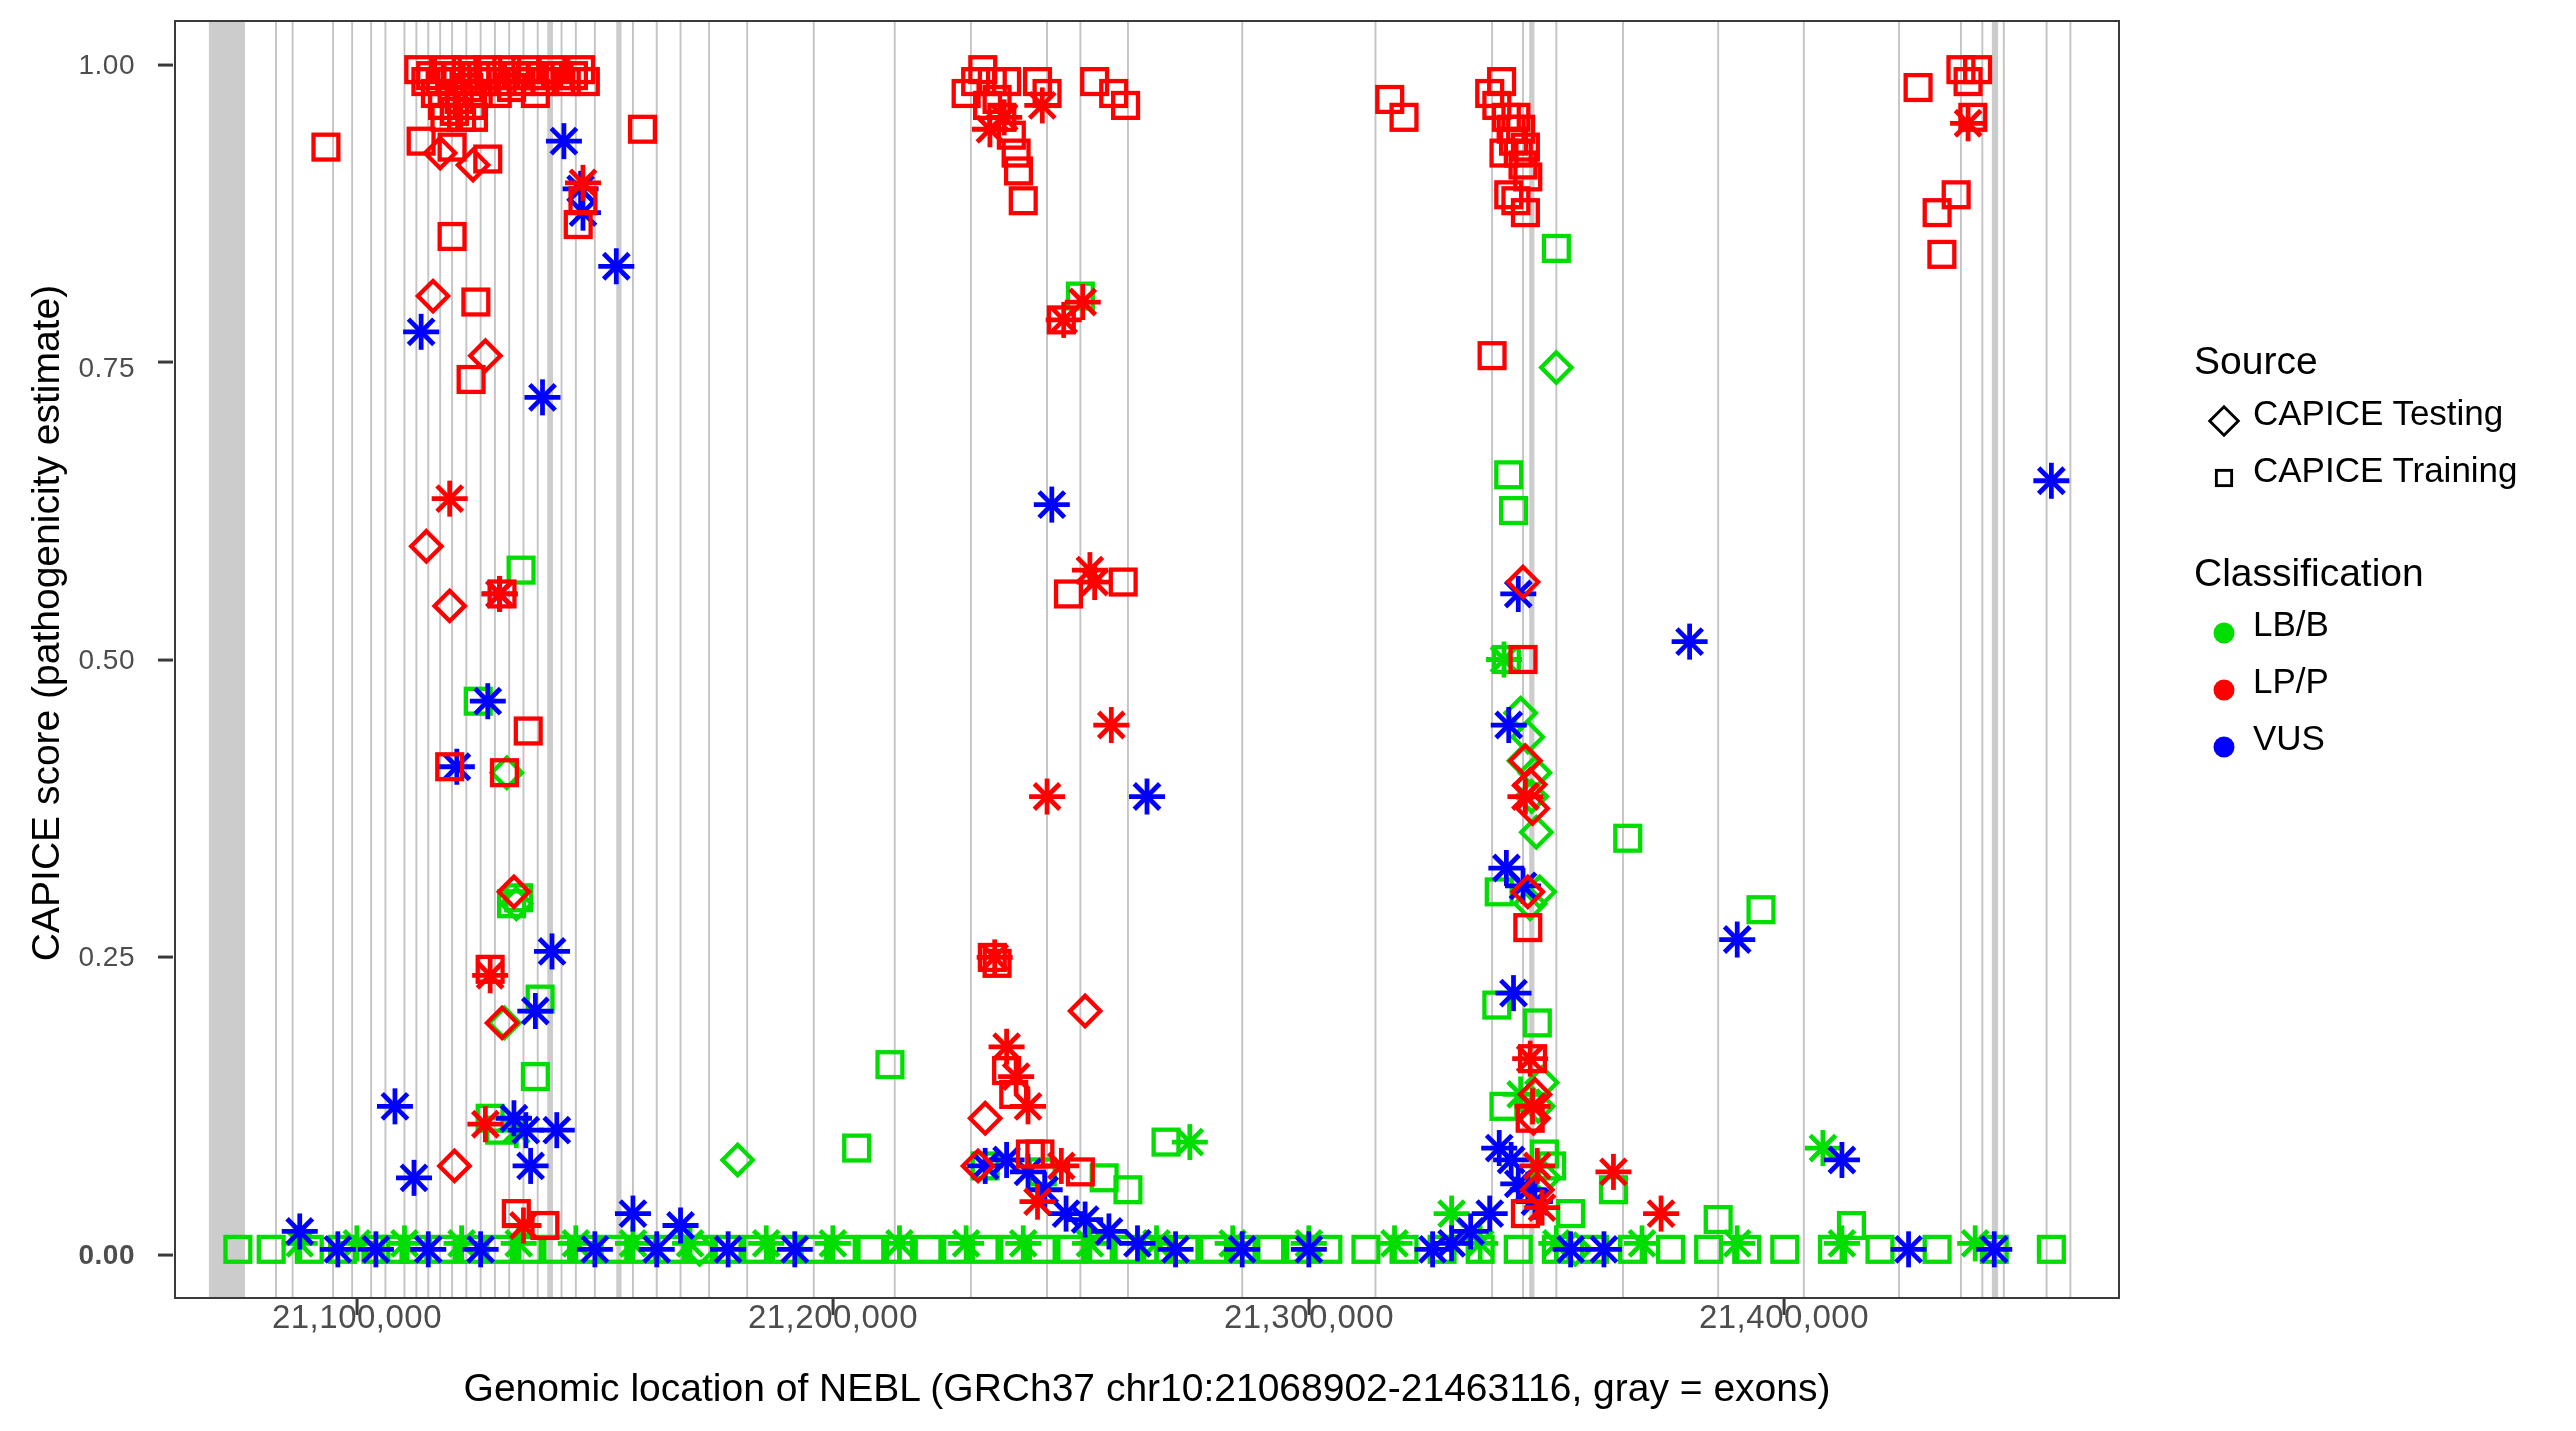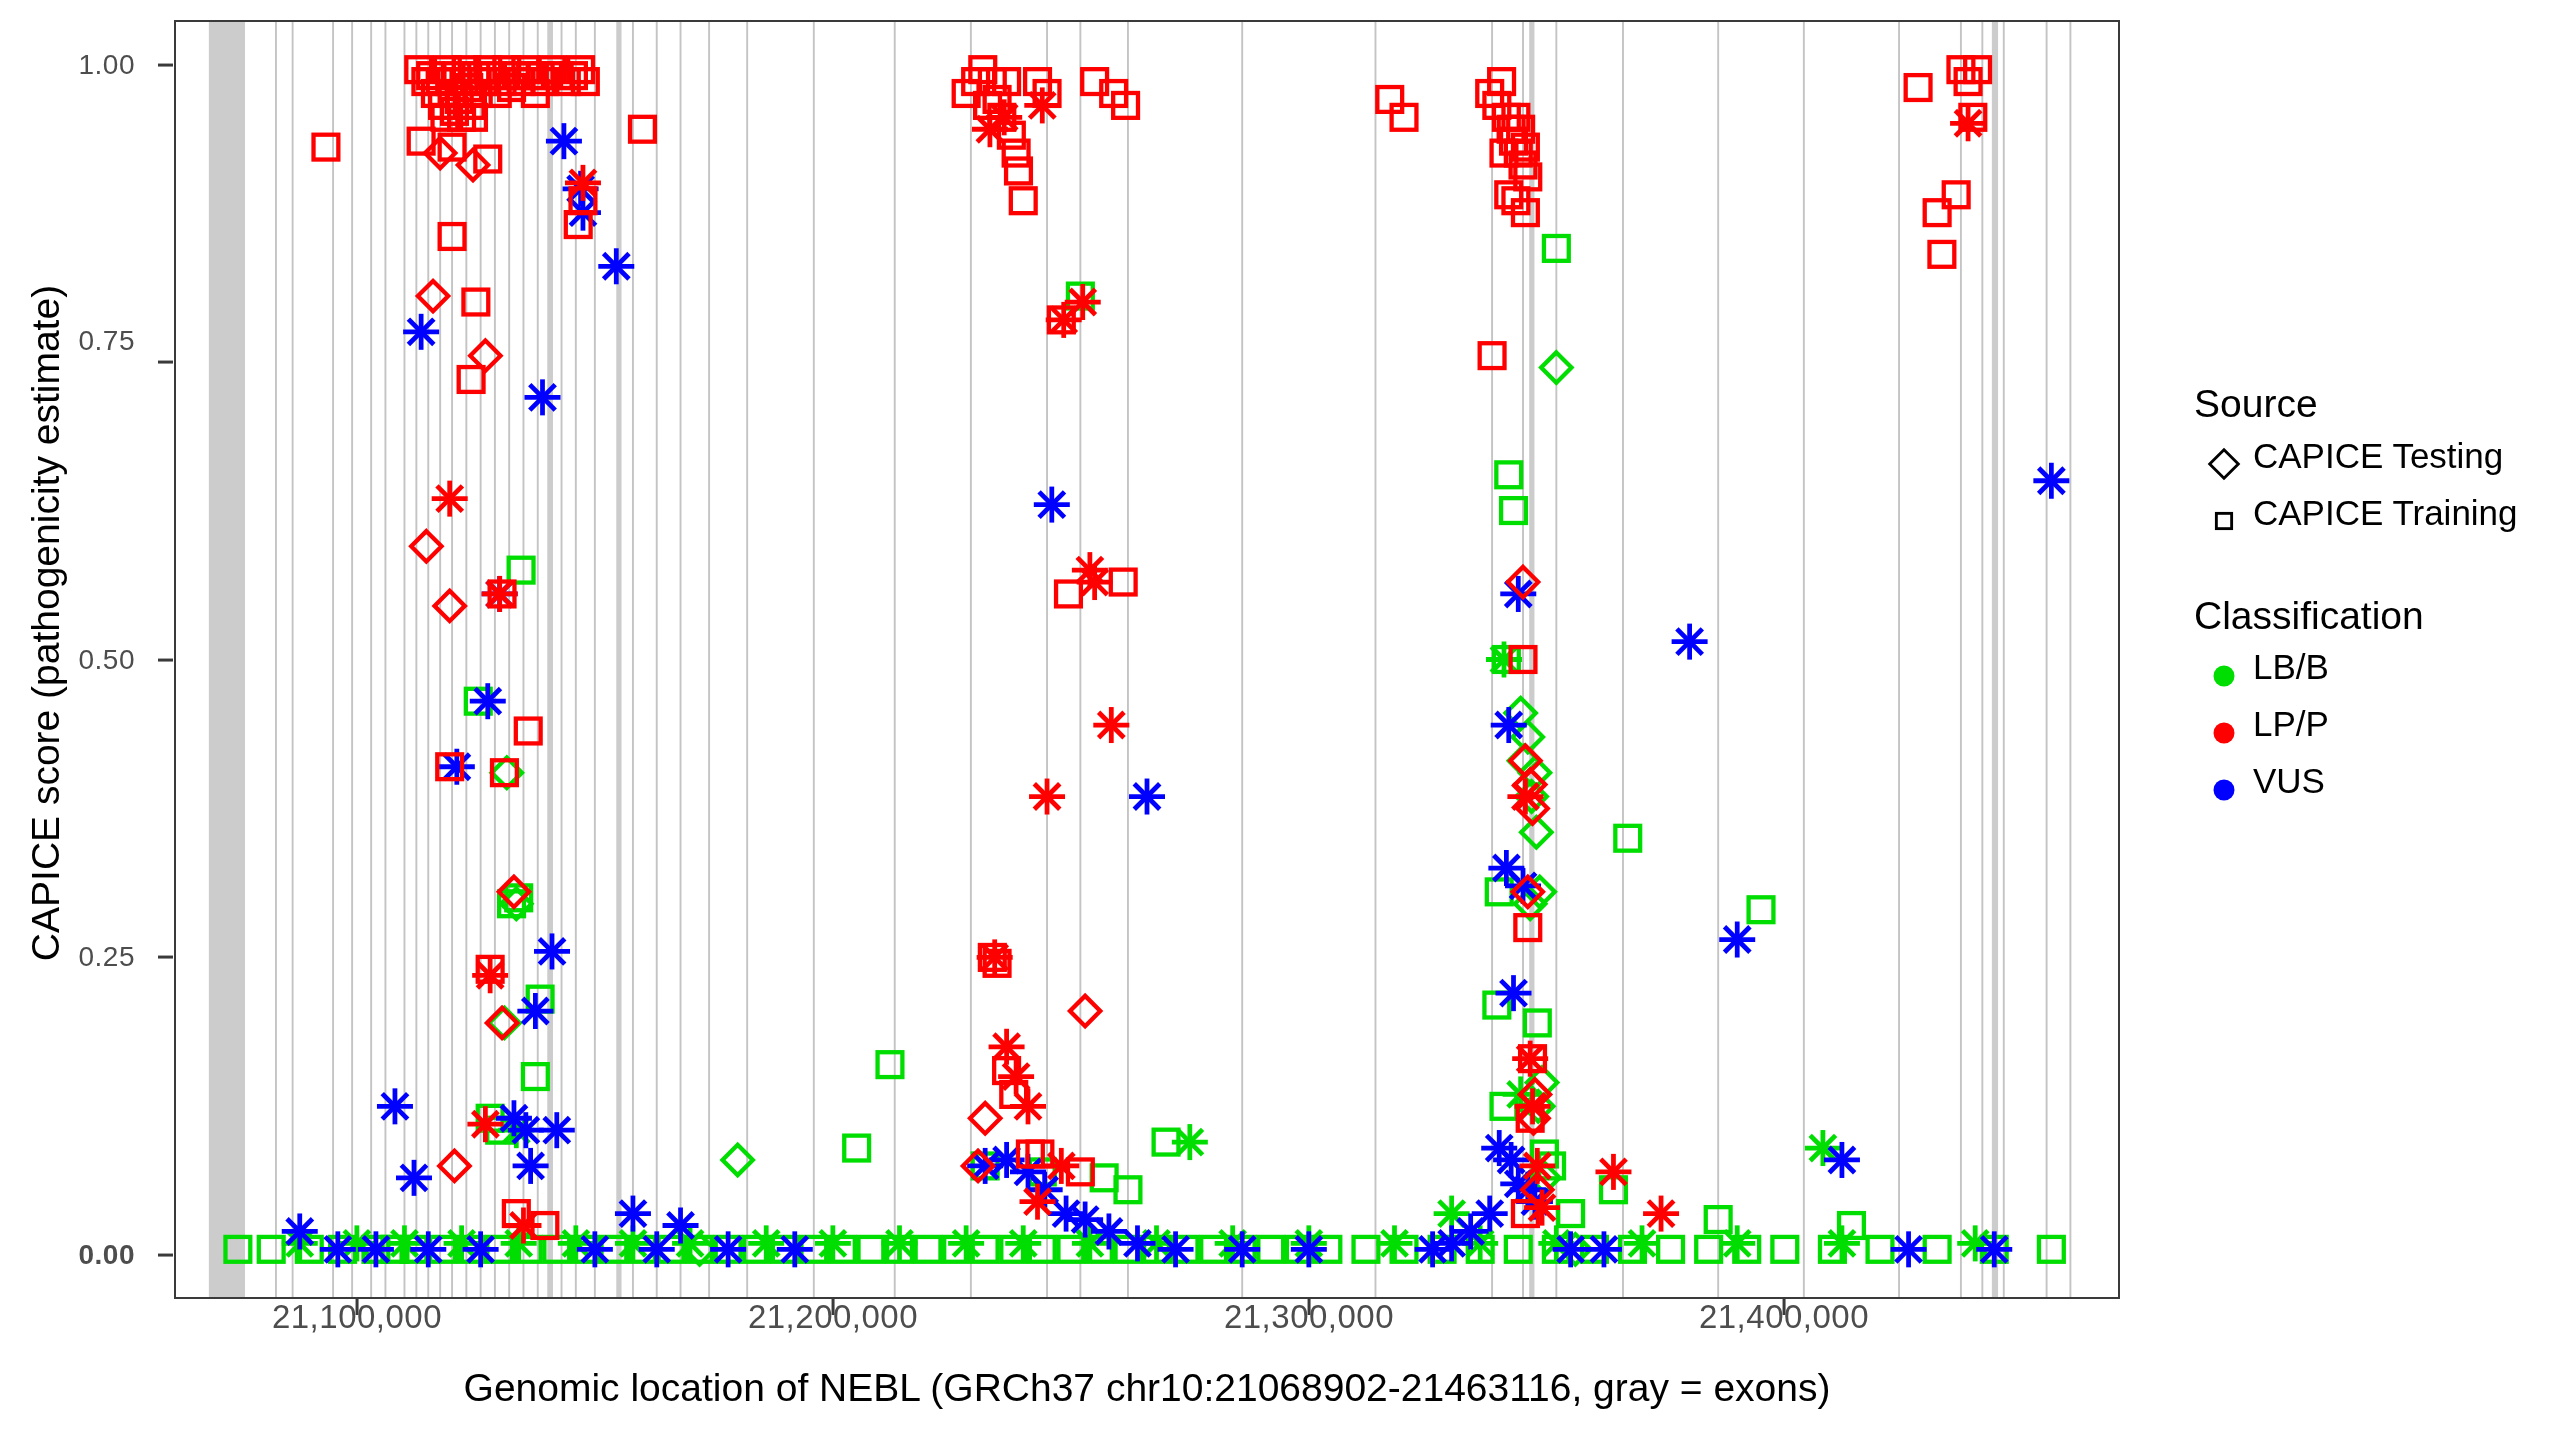--- a/index.html
+++ b/index.html
@@ -35,37 +35,37 @@
     font-size:33px;color:#4d4d4d;white-space:nowrap;letter-spacing:0.5px;
   }
   #xtitle{
     position:absolute;left:174px;top:1366px;width:1946px;
     text-align:center;font-size:39px;color:#000;white-space:nowrap;
   }
 
   
   #legend{position:absolute;left:2194px;top:339px;width:363px;}
   .legend-title{font-size:39px;color:#000;margin:0 0 9.5px 0;white-space:nowrap;}
-  .legend-block{margin-bottom:44px;margin-top:43px;}
+  .legend-block{margin-bottom:44px;}
   .legend-row{display:flex;align-items:flex-start;height:57px;}
   .legend-key{width:59px;height:57px;display:flex;align-items:center;justify-content:center;flex:0 0 59px;}
   .legend-text{font-size:35px;color:#000;white-space:nowrap;}
 </style>
 </head>
 <body>
 
 <div id="root">
 
   <div id="ytitle">CAPICE score (pathogenicity estimate)</div>
 
   <div id="ylabels">
       <div class="ytick-label" style="top: 1255px; font-weight: bold;">0.00</div>
       <div class="ytick-label" style="top: 957px;">0.25</div>
       <div class="ytick-label" style="top: 660px;">0.50</div>
-      <div class="ytick-label" style="top: 341px;">0.75</div>
+      <div class="ytick-label" style="top: 368px;">0.75</div>
       <div class="ytick-label" style="top: 65px;">1.00</div>
     </div>
 
   <div id="panel">
     <svg id="plotsvg" viewBox="0 0 2034 1335" preserveAspectRatio="none">
         <g>
           <rect x="34.4085" y="0" width="37.87826470588235" height="1335" fill="#cccccc"></rect>
           <rect x="388.85294117647055" y="0" width="5.9823529411765435" height="1335" fill="#cccccc"></rect>
           <rect x="461.1397058823529" y="0" width="5.483823529411779" height="1335" fill="#cccccc"></rect>
           <rect x="1417.3191176470586" y="0" width="5.483823529411893" height="1335" fill="#cccccc"></rect>

